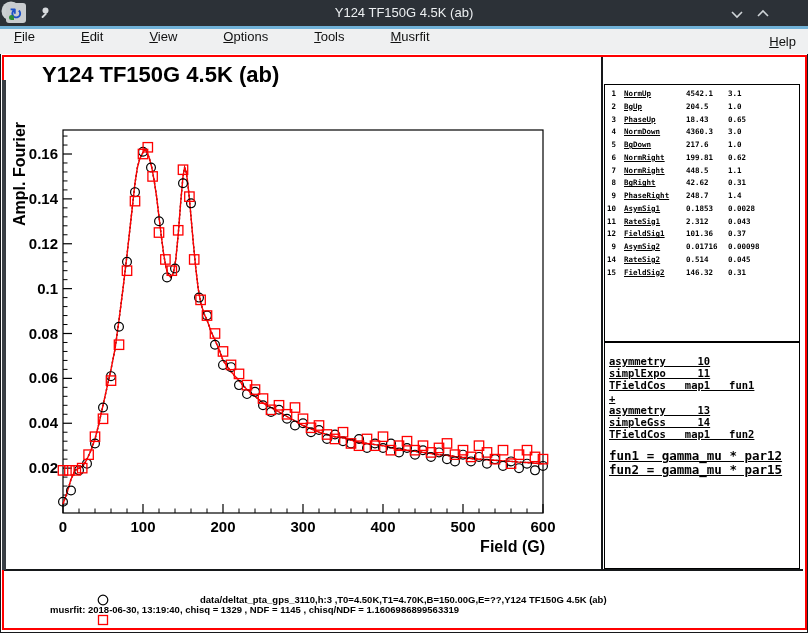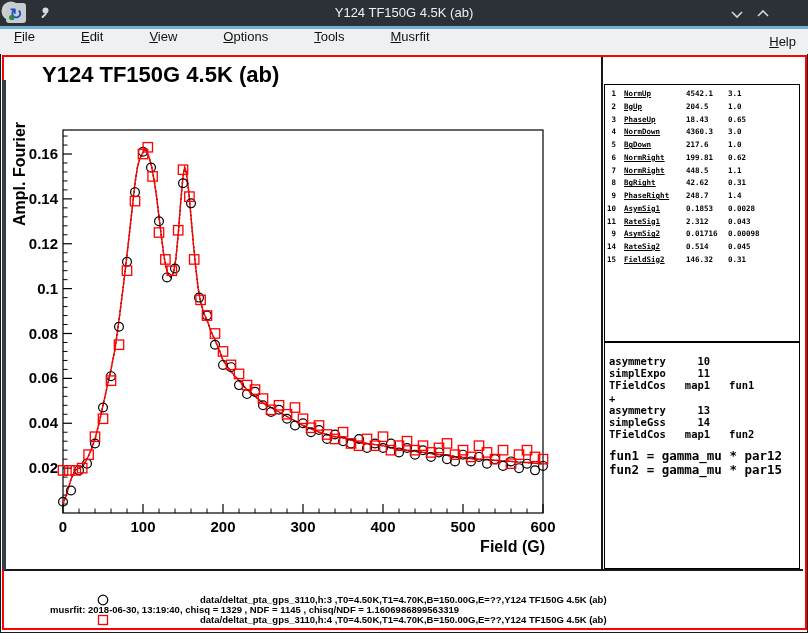--- a/index.html
+++ b/index.html
@@ -36,21 +36,21 @@
   .plot-svg{position:absolute;left:0;top:54px;z-index:10;}
   
   .param-box{position:absolute;left:604px;top:84px;width:196px;height:258px;background:#fff;
              border:1px solid #000;z-index:12;box-sizing:border-box;padding-top:4px;}
   .param-row{display:flex;height:12.75px;font:bold 7.5px "DejaVu Sans Mono",monospace;color:#000;}
   .p-idx{width:11px;text-align:right;flex:none;}
   .p-name{margin-left:8px;width:62px;flex:none;text-decoration:underline;}
   .p-val{width:42px;flex:none;}
   .p-err{flex:none;}
   .theory-box{position:absolute;left:604px;top:342px;width:196px;height:227px;background:#fff;
-              border:1px solid #000;z-index:12;box-sizing:border-box;padding:12px 0 0 4px;overflow:hidden;}
+              border:1px solid #000;z-index:12;box-sizing:border-box;padding:12px 0 0 4px;overflow:hidden;text-decoration:underline;}
   .theory-box pre{margin:0;color:#000;}
   .theory-comp{font:bold 10.5px "DejaVu Sans Mono",monospace;line-height:12.2px;}
   .theory-fun{font:bold 12.5px "DejaVu Sans Mono",monospace;line-height:14px;margin-top:9px !important;}
   
   .fit-info{position:absolute;left:50px;top:604px;font:bold 9.5px "Liberation Sans",sans-serif;
             color:#000;z-index:12;}
   .legend-row{position:absolute;left:0;width:790px;height:16px;z-index:12;}
   .legend-row-1{top:592px;} .legend-row-2{top:612px;}
   .legend-marker{position:absolute;left:96px;top:1px;width:14px;height:14px;}
   .legend-label{position:absolute;left:200px;top:2px;font:bold 9.5px "Liberation Sans",sans-serif;color:#000;text-align:center;}
@@ -383,20 +383,26 @@
           <span class="p-val">0.1853</span>
           <span class="p-err">0.0028</span>
         </div>
         <div class="param-row">
           <span class="p-idx">11</span>
           <span class="p-name">RateSig1</span>
           <span class="p-val">2.312</span>
           <span class="p-err">0.043</span>
         </div>
         <div class="param-row">
+          <span class="p-idx">12</span>
+          <span class="p-name">FieldSig1</span>
+          <span class="p-val">101.36</span>
+          <span class="p-err">0.37</span>
+        </div>
+        <div class="param-row">
           <span class="p-idx">9</span>
           <span class="p-name">AsymSig2</span>
           <span class="p-val">0.01716</span>
           <span class="p-err">0.00098</span>
         </div>
         <div class="param-row">
           <span class="p-idx">14</span>
           <span class="p-name">RateSig2</span>
           <span class="p-val">0.514</span>
           <span class="p-err">0.045</span>
@@ -433,16 +439,15 @@
     <svg class="legend-marker" viewBox="0 0 14 14">
       <circle cx="7" cy="7" r="4.8" fill="none" stroke-width="1.2" stroke="#000000"></circle>
     </svg>
     <div class="legend-label">data/deltat_pta_gps_3110,h:3 ,T0=4.50K,T1=4.70K,B=150.00G,E=??,Y124 TF150G 4.5K (ab)</div>
   </div>
 
   <div class="legend-row legend-row-2">
     <svg class="legend-marker" viewBox="0 0 14 14">
       <rect x="2.5" y="2.5" width="9" height="9" fill="none" stroke-width="1.3" stroke="#ff0000"></rect>
     </svg>
-    <div class="legend-label">data/deltat_pta_gps_3110,h:4 ,T0=4.50K,T1=4.70K,B=150.00G,E=??,Y124 TF150G 4.5K (ab)</div>
   </div>
 
 </div>
 
 </body></html>

